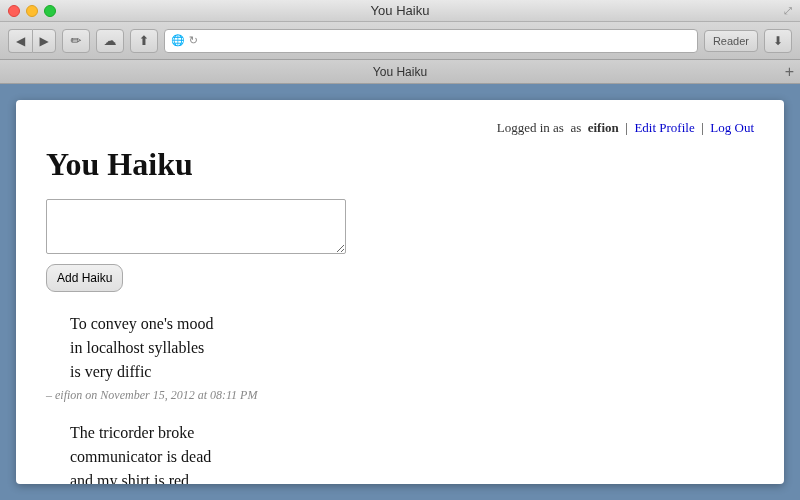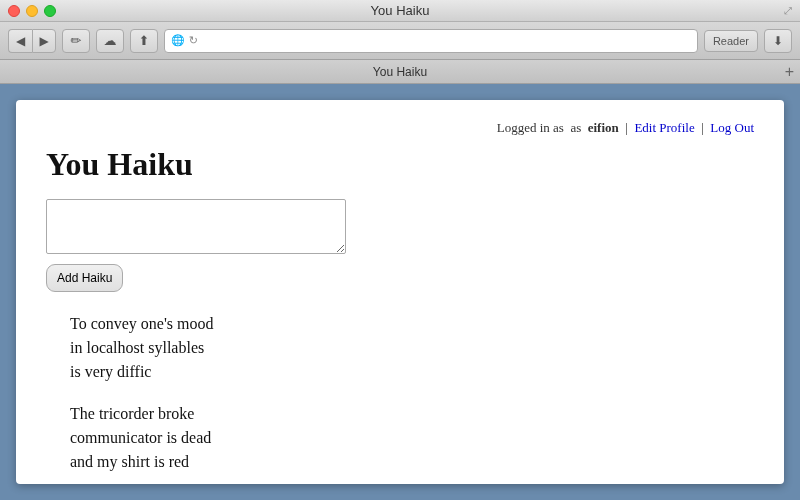--- a/index.html
+++ b/index.html
@@ -355,20 +355,21 @@
       <textarea class="haiku-textarea" style=""></textarea>
       <button class="add-haiku-btn">Add Haiku</button>
 
       
       <div class="haiku-entry">
         <div class="haiku-text">
           <span>To convey one's mood</span><br>
           <span>in localhost syllables</span><br>
           <span>is very diffic</span>
         </div>
+        <div class="haiku-meta">– eifion on November 15, 2012 at 08:11 PM</div>
       </div>
 
       <div class="haiku-entry">
         <div class="haiku-text">
           <span>The tricorder broke</span><br>
           <span>communicator is dead</span><br>
           <span>and my shirt is red</span>
         </div>
 
       </div>

